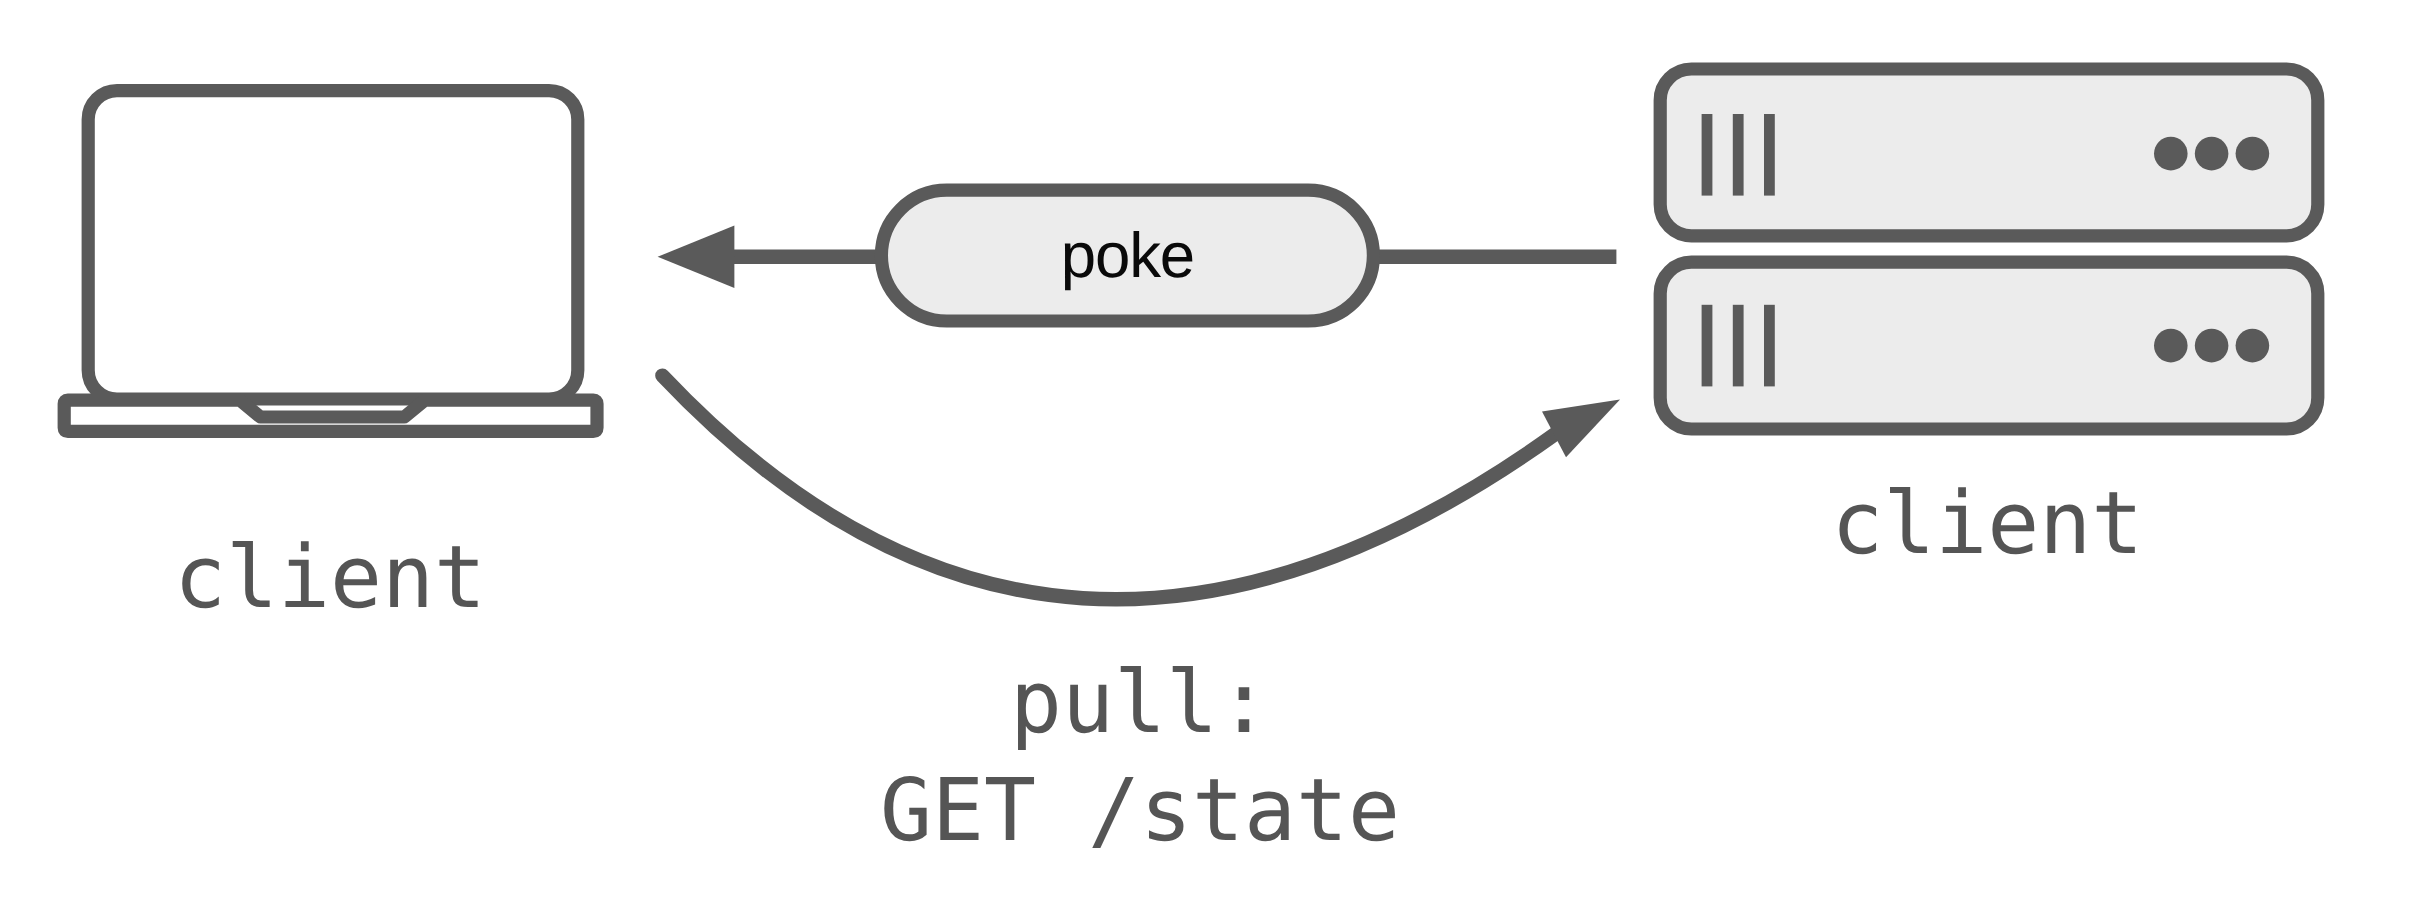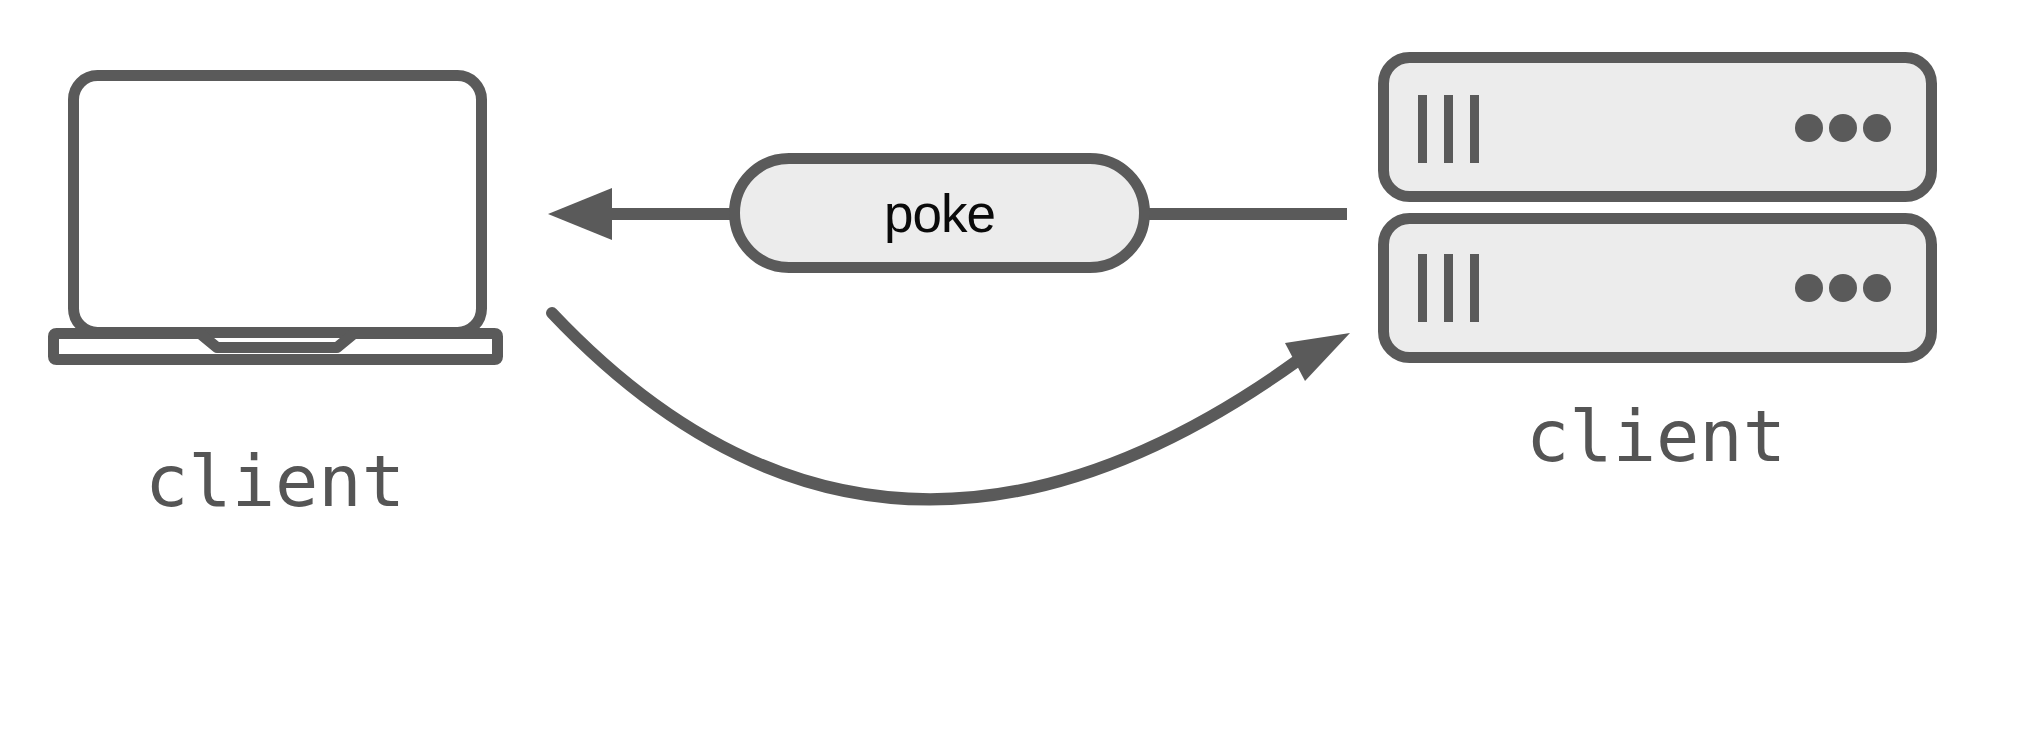--- a/index.html
+++ b/index.html
@@ -110,14 +110,18 @@
       <polygon points="1350,333 1305,381 1285,343" fill="#5a5a5a"></polygon>
     </g>
   </svg>
 
   <div class="node-label client-label">client</div>
 
   <div class="node-label server-label">client</div>
 
   <div class="poke-label">poke</div>
 
+  <div class="pull-label">
+    <div>pull:</div>
+    <div>GET /state</div>
+  </div>
 
 </div>
 
 </body></html>

